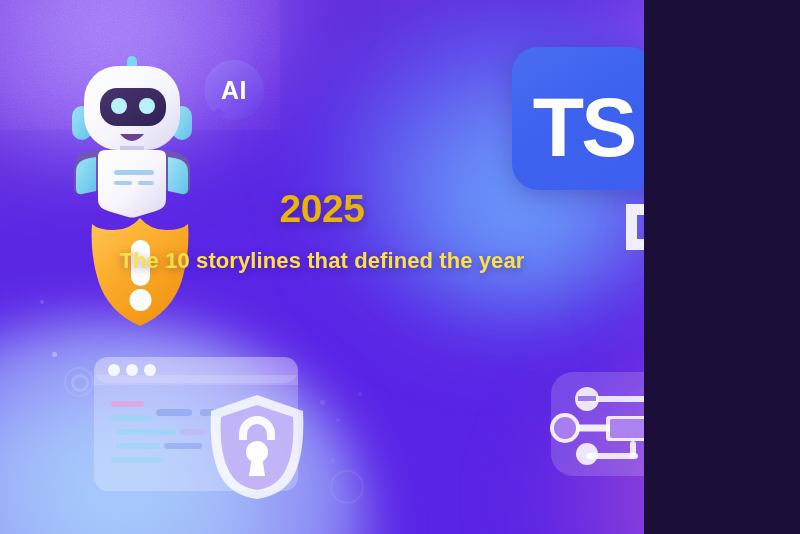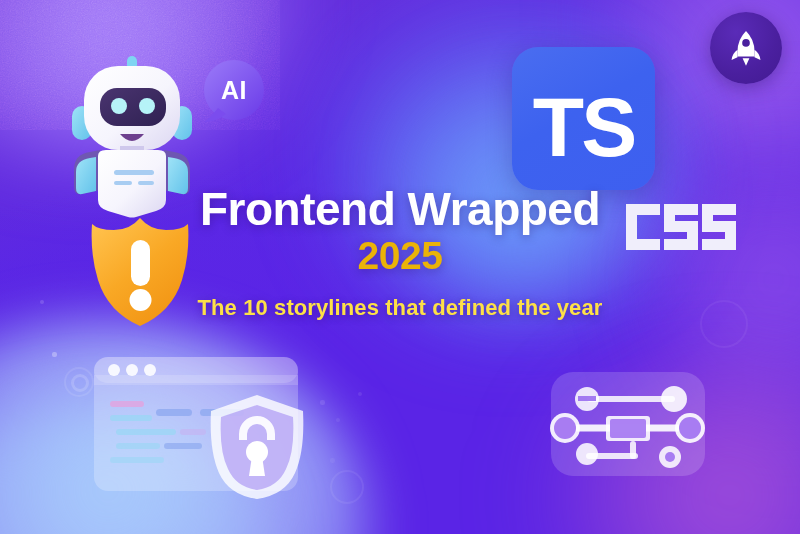--- a/index.html
+++ b/index.html
@@ -6,21 +6,21 @@
     margin: 0;
     padding: 0;
     background: #1b0f3a;
   }
   body {
     font-family: "Liberation Sans", sans-serif;
   }
 
   #poster {
     position: relative;
-    width: 800px;
+    width: 644px;
     height: 534px;
     overflow: hidden;
     background: #5b2ee0;
     isolation: isolate;
   }
 
   
   .bg-base {
     position: absolute;
     inset: 0;
@@ -445,18 +445,17 @@
     <svg viewBox="0 0 40 44" width="34" height="38" xmlns="http://www.w3.org/2000/svg">
       <path d="M20 2 q10 10 10 24 l0 6 l-20 0 l0 -6 q0 -14 10 -24 z" fill="#ffffff"></path>
       <circle cx="20" cy="16" r="4.5" fill="#4a1f9e"></circle>
       <path d="M10 24 q-6 4 -7 12 l7 -3 z" fill="#ffffff"></path>
       <path d="M30 24 q6 4 7 12 l-7 -3 z" fill="#ffffff"></path>
       <path d="M16 34 l8 0 l-4 9 z" fill="#ffffff"></path>
     </svg>
   </div>
 
   <div class="text-block">
-    <div class="title-main">Frontend Wrapped</div>
     <div class="title-year">2025</div>
     <div class="subtitle">The 10 storylines that defined the year</div>
   </div>
 
 </div>
 
 </body></html>

